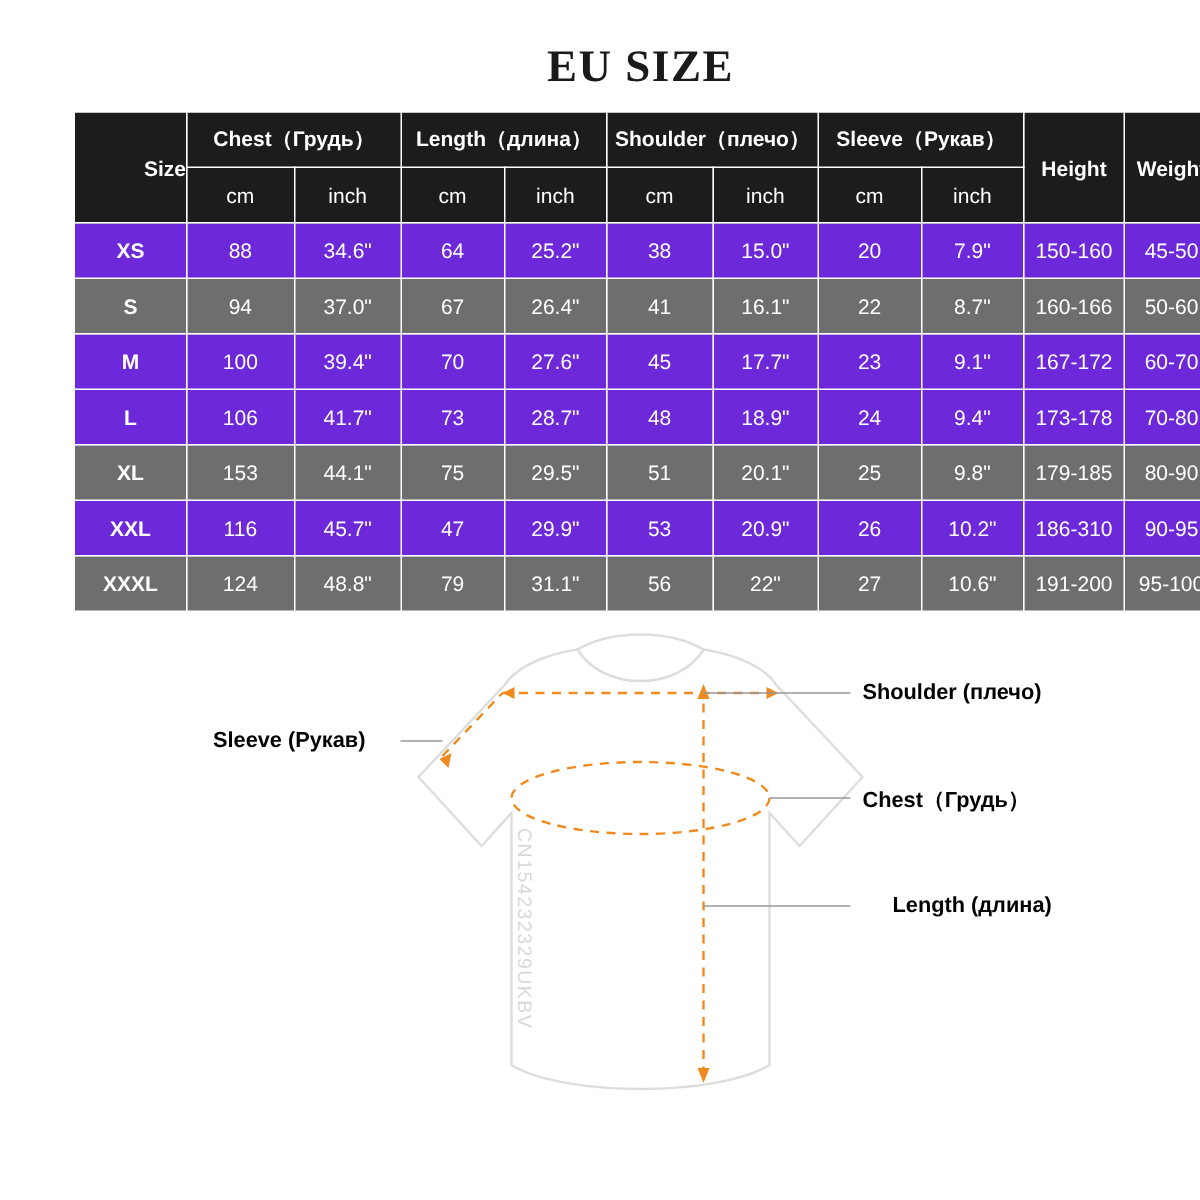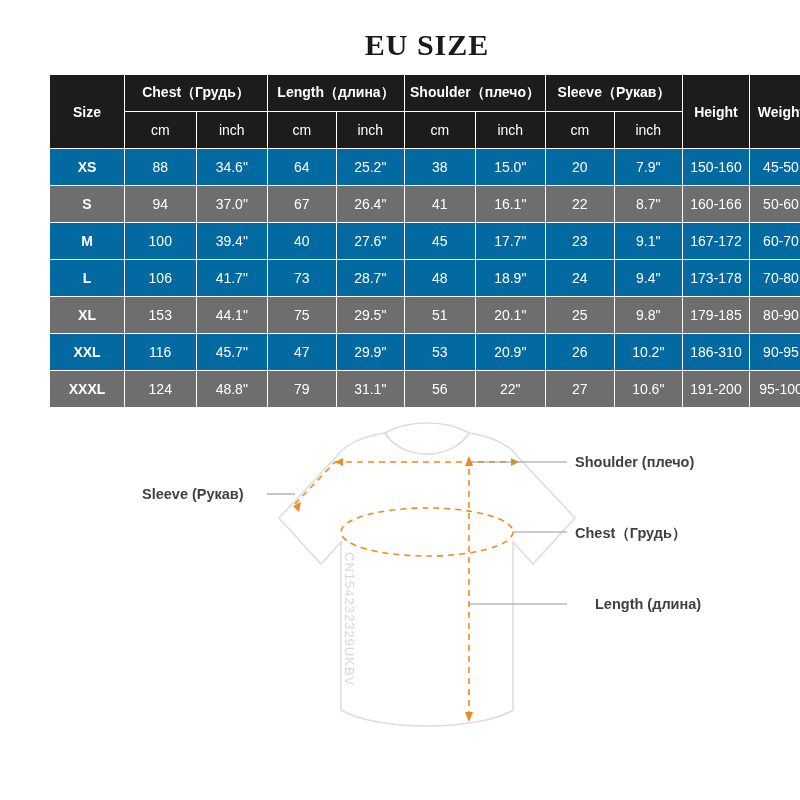--- a/index.html
+++ b/index.html
@@ -52,21 +52,21 @@
   }
   .hdr1 td, .hdr2 td {
     background: #1c1c1c;
     font-weight: bold;
     font-size: 14.5px;
   }
   .hdr2 td {
     font-weight: normal;
     font-size: 14px;
   }
-  .row-a td { background: #0369a1; }
+  .row-a td { background: #6d28d9; }
   .row-b td { background: #6e6e6e; }
   .size-col { font-weight: bold; }
   .note {
     color: #ee1111;
     font-size: 13.5px;
     padding: 14px 22px 0 22px;
     text-align: left;
     font-family: "Liberation Sans", sans-serif;
   }
   .note b { font-weight: bold; }
@@ -78,21 +78,21 @@
   }
   .diagram svg {
     position: absolute;
     left: 0;
     top: 0;
   }
   .lbl {
     position: absolute;
     font-size: 14.5px;
     font-weight: bold;
-    color: #404040;
+    color: #000000;
     white-space: nowrap;
     font-family: "Liberation Sans", sans-serif;
   }
   .lbl-shoulder { left: 548px; top: 516px; }
   .watermark {
     position: absolute;
     left: 318px;
     top: 616px;
     font-size: 13px;
     color: #d8d8d8;
@@ -106,21 +106,21 @@
 <body>
 
 <div class="page">
 
   <div class="title">EU SIZE</div>
 
   <div class="table-wrap">
     <table class="size-table">
       <tbody>
           <tr class="hdr1">
-        <td rowspan="2" style="width:74px;">Size</td>
+        <td rowspan="2" style="width:74px;text-align:right;">Size</td>
         <td colspan="2" style="width:142px;">Chest（Грудь）</td>
         <td colspan="2" style="width:136px;">Length（длина）</td>
         <td colspan="2" style="width:140px;">Shoulder（плечо）</td>
         <td colspan="2" style="width:136px;">Sleeve（Рукав）</td>
         <td rowspan="2" style="width:66px;">Height</td>
         <td rowspan="2" style="width:62px;">Weight</td>
       </tr>
       <tr class="hdr2">
         <td>cm</td>
         <td>inch</td>
@@ -155,21 +155,21 @@
         <td>16.1"</td>
         <td>22</td>
         <td>8.7"</td>
         <td>160-166</td>
         <td>50-60</td>
       </tr>
       <tr class="row-a">
         <td class="size-col">M</td>
         <td>100</td>
         <td>39.4"</td>
-        <td>40</td>
+        <td>70</td>
         <td>27.6"</td>
         <td>45</td>
         <td>17.7"</td>
         <td>23</td>
         <td>9.1"</td>
         <td>167-172</td>
         <td>60-70</td>
       </tr>
       <tr class="row-a">
         <td class="size-col">L</td>

